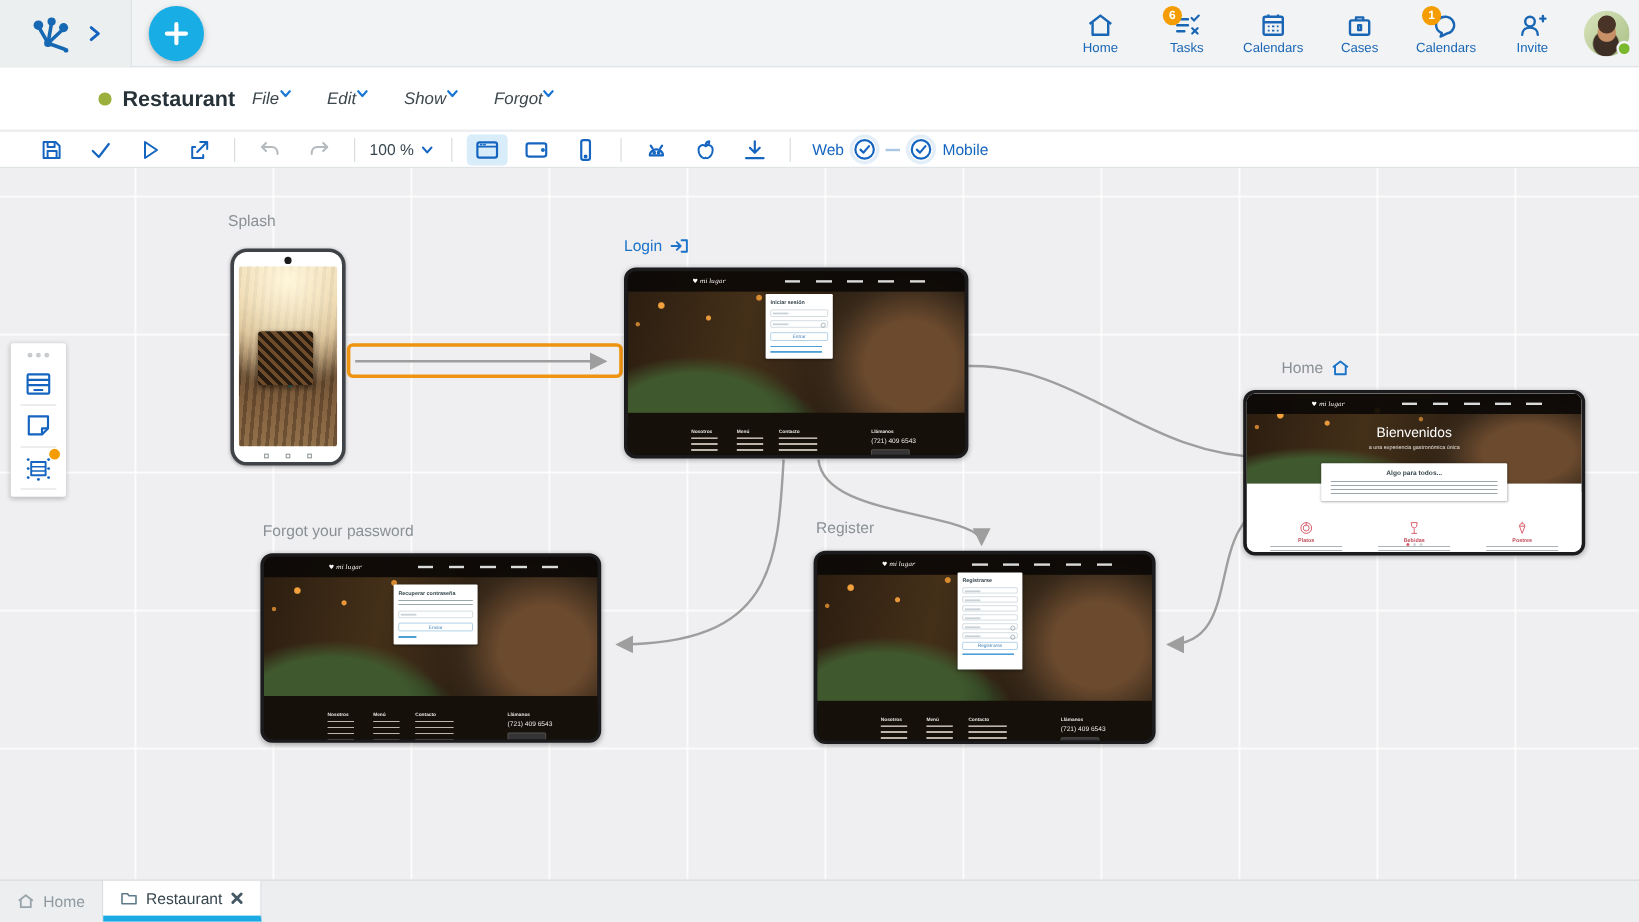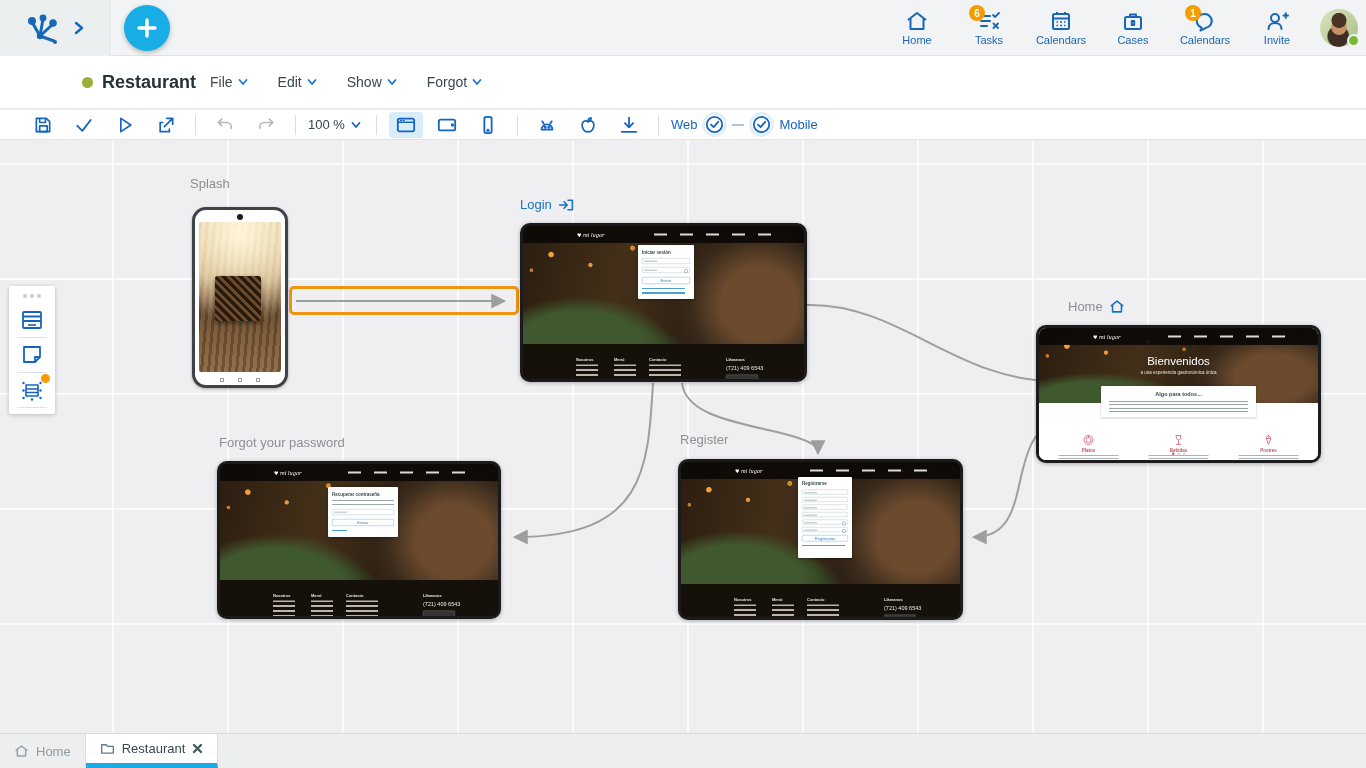--- a/index.html
+++ b/index.html
@@ -31,33 +31,33 @@
   #avatar .status{position:absolute;right:-2px;bottom:0;width:13px;height:13px;border-radius:50%;
     background:#7ab82d;border:2px solid #f1f3f4;}
 
   
   #menubar{position:absolute;left:0;top:56px;width:1366px;height:53px;background:#fff;
     border-bottom:1px solid #e6e9eb;display:flex;align-items:center;z-index:39;}
   #project{display:flex;align-items:center;gap:9px;margin-left:82px;}
   #project .dot{width:11px;height:11px;border-radius:50%;background:#9bb03c;}
   #project .name{font-size:18px;font-weight:bold;color:#263238;}
   #menus{display:flex;gap:30px;margin-left:14px;}
-  .menu{display:flex;align-items:center;gap:5px;font-size:14px;color:#3c474d;cursor:pointer;}
+  .menu{display:flex;font-size:14px;color:#3c474d;cursor:pointer;font-style:italic;}
 
   
   #toolbar{position:absolute;left:0;top:110px;width:1366px;height:30px;background:#fff;
     border-bottom:1px solid #e0e4e7;display:flex;align-items:center;padding-left:26px;z-index:38;}
   .tb-btn{width:34px;height:26px;display:flex;align-items:center;justify-content:center;
     color:#1565c0;cursor:pointer;margin-right:7px;}
   .tb-btn.gray{color:#b3b9bd;}
   .tb-btn.active{background:#d8edf9;border-radius:4px;}
   .tb-sep{width:1px;height:20px;background:#d9dde0;margin:0 12px 0 5px;}
   #zoom-ctl{display:flex;align-items:center;gap:6px;font-size:13px;color:#37474f;
     cursor:pointer;margin-right:10px;}
-  #device-toggle{display:flex;align-items:center;gap:8px;}
+  #device-toggle{display:flex;align-items:center;gap:8px;margin-left:6px;}
   #device-toggle .t-lbl{font-size:13px;color:#1565c0;}
   .chk-circle{width:19px;height:19px;color:#1565c0;border-radius:50%;
     box-shadow:0 0 0 3px #e3eef8;cursor:pointer;background:#fff;}
   .t-link{width:12px;height:2px;background:#a9c7e2;}
 
   
   #palette{position:absolute;left:9px;top:146px;width:46px;height:128px;background:#fff;
     box-shadow:0 1px 4px rgba(0,0,0,.22);border-radius:2px;z-index:30;
     display:flex;flex-direction:column;align-items:center;padding-top:8px;}
   #palette .dots{display:flex;gap:3px;margin-bottom:8px;}

